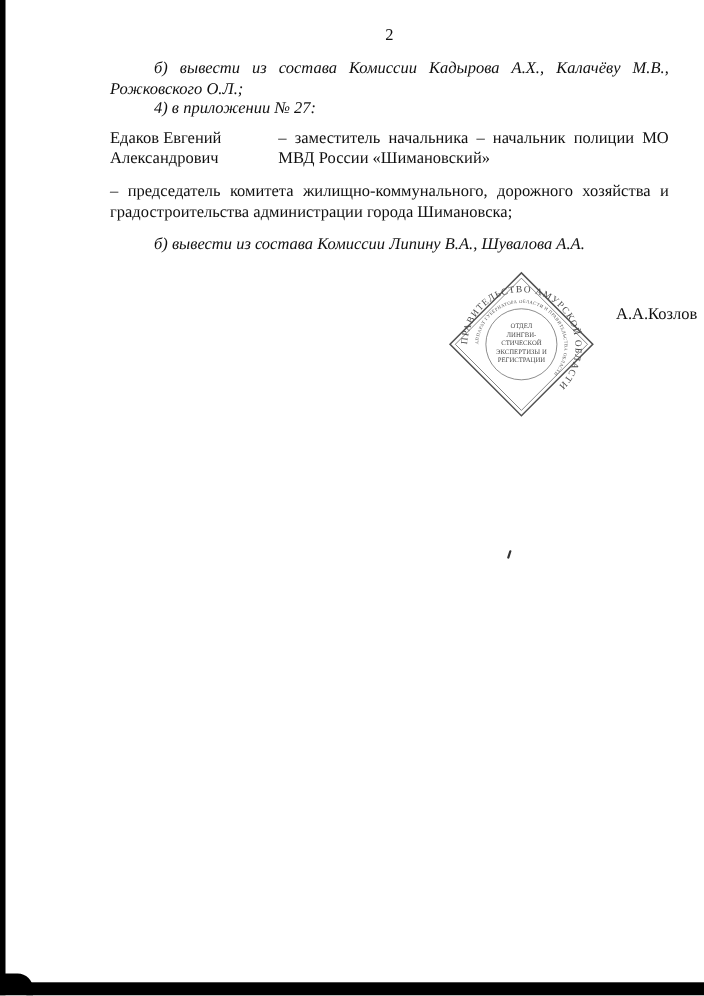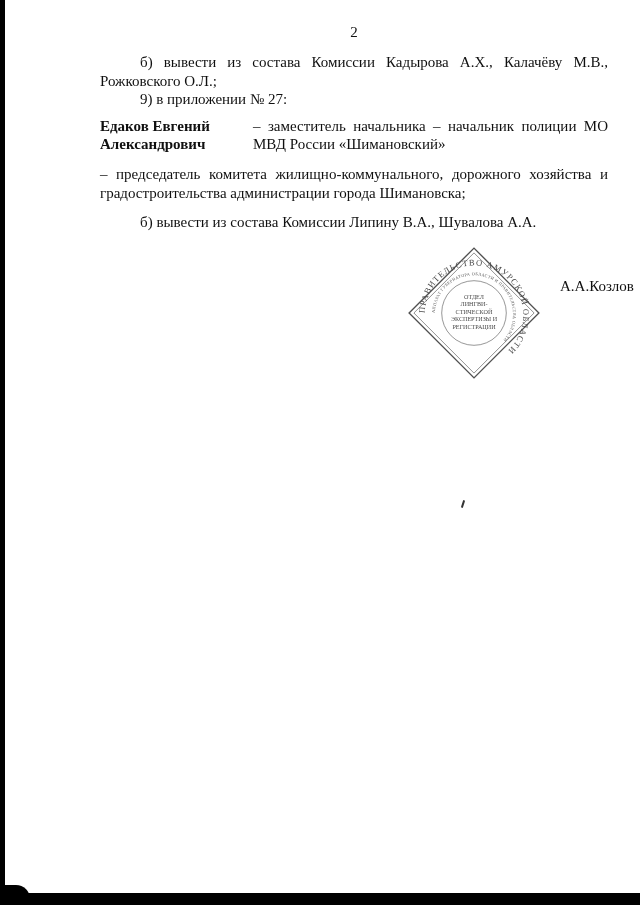--- a/index.html
+++ b/index.html
@@ -23,25 +23,25 @@
   .scan-edge-bottom-taper {
     position: absolute; left: 0; bottom: 0;
     width: 30px; height: 20px; background: #000;
     border-top-right-radius: 14px;
   }
   .content {
     position: absolute; left: 100px; top: 24px; width: 508px;
   }
   .page-number { text-align: center; margin-bottom: 12px; }
   .para { line-height: 1.24; }
-  .indent { text-indent: 40px; }
+  .indent { text-indent: 40px; font-style: italic; }
   .justify { text-align: justify; }
   .members { margin-top: 8px; }
   .member-row { display: flex; margin-bottom: 11px; }
-  .member-name { width: 153px; flex: none; line-height: 1.24; font-weight: bold; }
+  .member-name { width: 153px; flex: none; line-height: 1.24; }
   .member-position { flex: 1; text-align: justify; line-height: 1.24; }
   .closing { margin-top: 7px; }
   .signature {
     position: absolute; left: 518px; top: 278px;
     font-size: 15px; white-space: nowrap; margin-left: 42px;
   }
   .stamp {
     position: absolute; left: 406px; top: 245px;
     width: 136px; height: 136px; opacity: 0.9;
   }
@@ -58,21 +58,21 @@
 <div>
 
   <div class="scan-edge-left"></div>
   <div class="scan-edge-bottom-taper"></div>
   <div class="scan-edge-bottom"></div>
 
   <div class="content">
     <div class="page-number">2</div>
 
     <p class="para indent justify">б) вывести из состава Комиссии Кадырова А.Х., Калачёву М.В., Рожковского О.Л.;</p>
-    <p class="para indent">9) в приложении № 27:</p>
+    <p class="para indent">4) в приложении № 27:</p>
 
     <div class="members">
       <div class="member-row">
         <div class="member-name">Едаков Евгений Александрович</div>
         <div class="member-position">– заместитель начальника – начальник полиции МО МВД России «Шимановский»</div>
       </div>
       <div class="member-row">
         <div class="member-position">– председатель комитета жилищно-коммунального, дорожного хозяйства и градостроительства администрации города Шимановска;</div>
       </div>
     </div>

